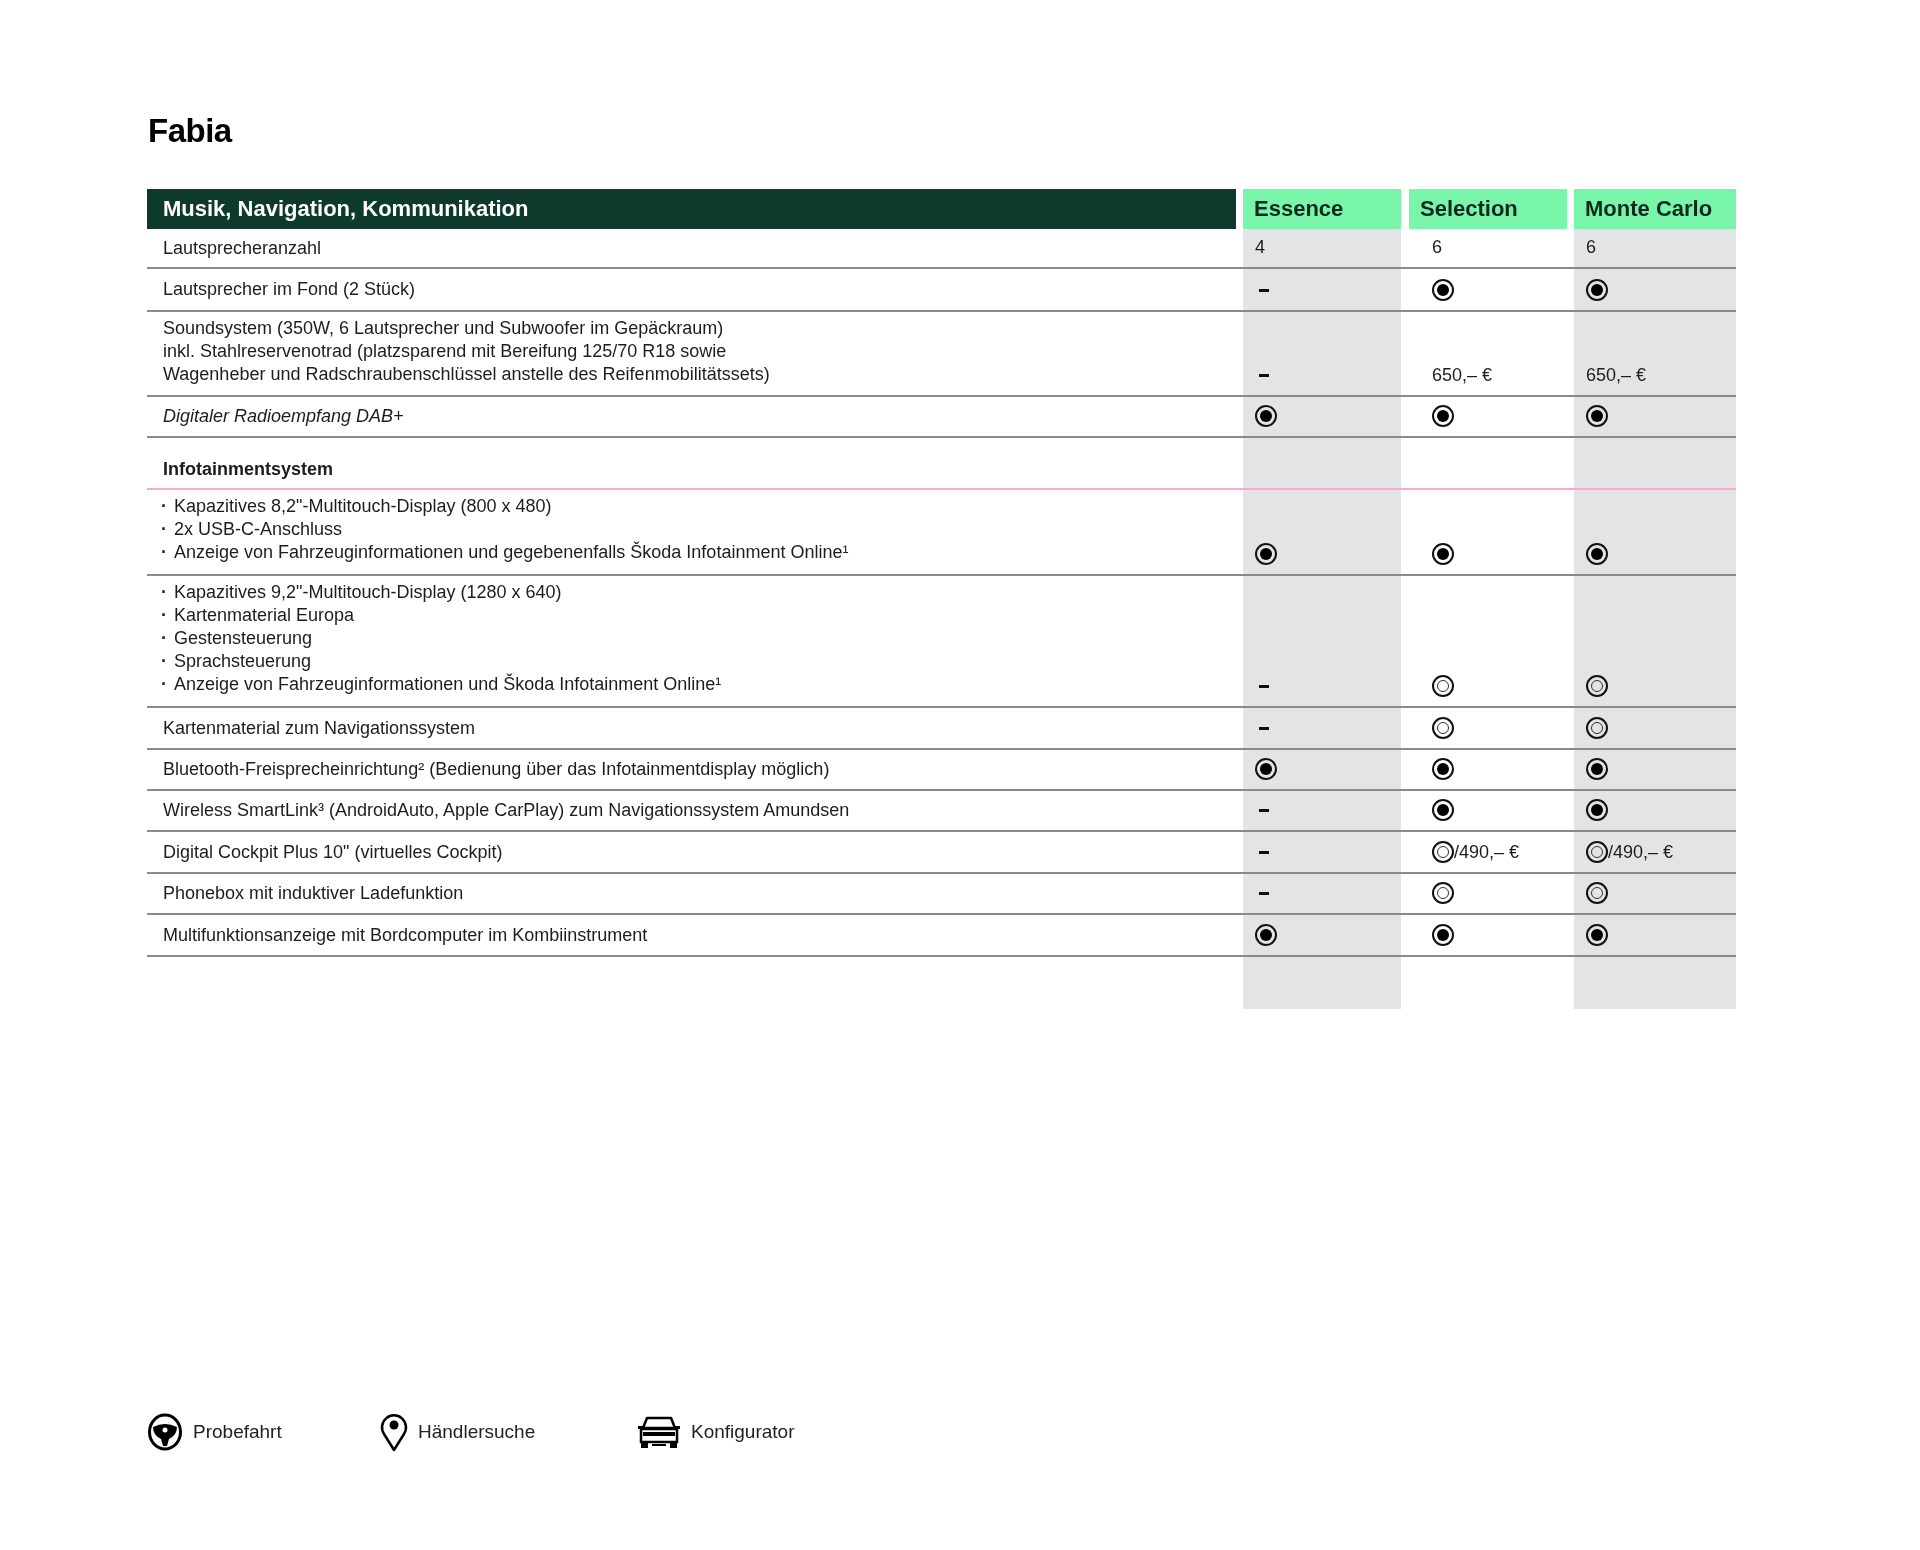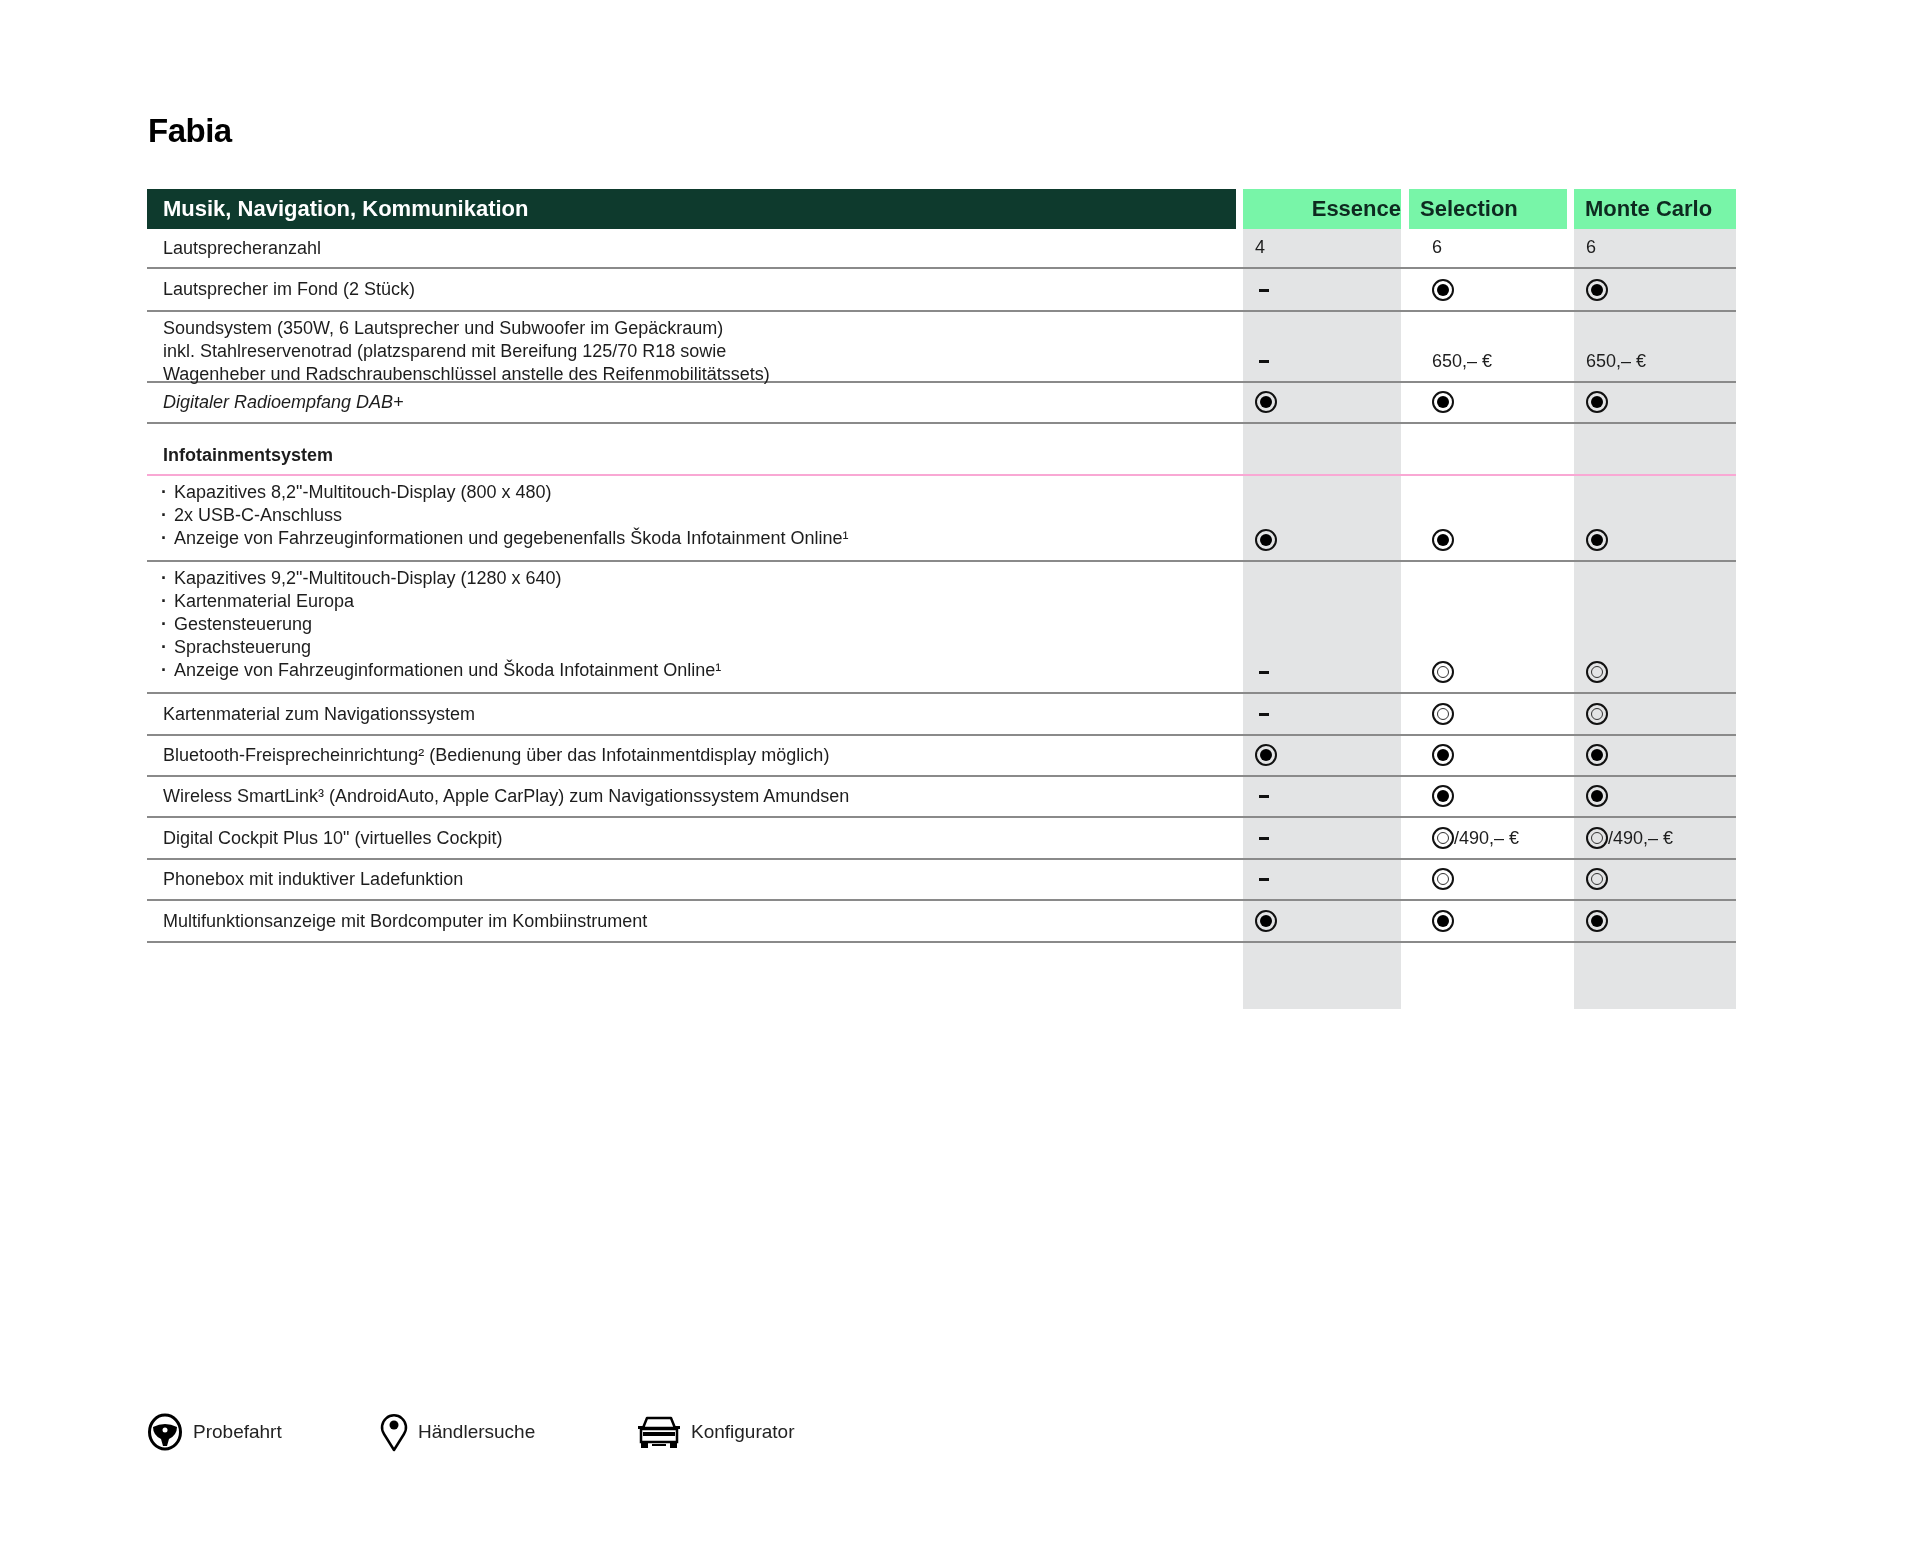--- a/index.html
+++ b/index.html
@@ -15,21 +15,21 @@
   .row.sub { border-bottom:2px solid #f9a8d4; }
   .row .label { position:absolute; left:16px; font-size:18px; line-height:23px; color:#1d1d1d; }
   .row.sub .label { font-weight:bold; font-size:18px; }
   .row .cell { position:absolute; font-size:18px; line-height:23px; color:#1d1d1d; display:flex; align-items:center; }
   .cell.c0 { left:1108px; } .cell.c1 { left:1285px; } .cell.c2 { left:1439px; }
   .hdr { position:relative; height:40px; }
   .hdr .main { position:absolute; left:0; top:0; width:1089px; height:40px; background:#0e3a2d;
                color:#fff; font-weight:bold; font-size:22px; line-height:40px; padding-left:16px; box-sizing:border-box; }
   .hdr .var { position:absolute; top:0; height:40px; background:#78f5a8; color:#0e2a20;
               font-weight:bold; font-size:22px; line-height:40px; padding-left:11px; box-sizing:border-box; }
-  .var.v0 { left:1096px; width:158px;text-align:right; } .var.v1 { left:1262px; width:158px; } .var.v2 { left:1427px; width:162px; }
+  .var.v0 { left:1096px; width:158px; } .var.v1 { left:1262px; width:158px; } .var.v2 { left:1427px; width:162px; }
   ul.bullets { list-style:none; margin:0; padding:0; }
   ul.bullets li::before { content:"·"; font-weight:bold; margin-right:7px; margin-left:-2px; }
   .ico { display:inline-block; width:22px; height:22px; box-sizing:border-box; border-radius:50%;
          border:2px solid #111; position:relative; vertical-align:middle; }
   .ico.filled::after { content:""; position:absolute; left:3px; top:3px; width:12px; height:12px; border-radius:50%; background:#000; }
   .ico.hollow::after { content:""; position:absolute; left:3px; top:3px; width:12px; height:12px; border-radius:50%;
                        box-sizing:border-box; border:1.5px solid #333; }
   .dash { display:inline-block; width:10px; height:3px; background:#111; margin-left:4px; vertical-align:middle; }
   .footer { position:absolute; top:1412px; left:147px; height:40px; }
   .fitem { position:absolute; top:0; display:flex; align-items:center; height:40px; font-size:19px; color:#222;justify-content:flex-end; }
@@ -69,21 +69,21 @@
         <div class="cell c0" style="bottom: 6px; height: 28px;">
           <span class="dash"></span>
         </div>
         <div class="cell c1" style="bottom: 6px; height: 28px;">
           <span class="ico filled"></span>
         </div>
         <div class="cell c2" style="bottom: 6px; height: 28px;">
           <span class="ico filled"></span>
         </div>
       </div>
-      <div class="row" style="height: 71px;">
+      <div class="row" style="height: 85px;">
         <div class="label" style="top: 5px;">
           <div>Soundsystem (350W, 6 Lautsprecher und Subwoofer im Gepäckraum)</div>
           <div>inkl. Stahlreservenotrad (platzsparend mit Bereifung 125/70 R18 sowie</div>
           <div>Wagenheber und Radschraubenschlüssel anstelle des Reifenmobilitätssets)</div>
         </div>
         <div class="cell c0" style="bottom: 6px; height: 28px;">
           <span class="dash"></span>
         </div>
         <div class="cell c1" style="bottom: 6px; height: 28px;">
           <span>650,– €</span>

